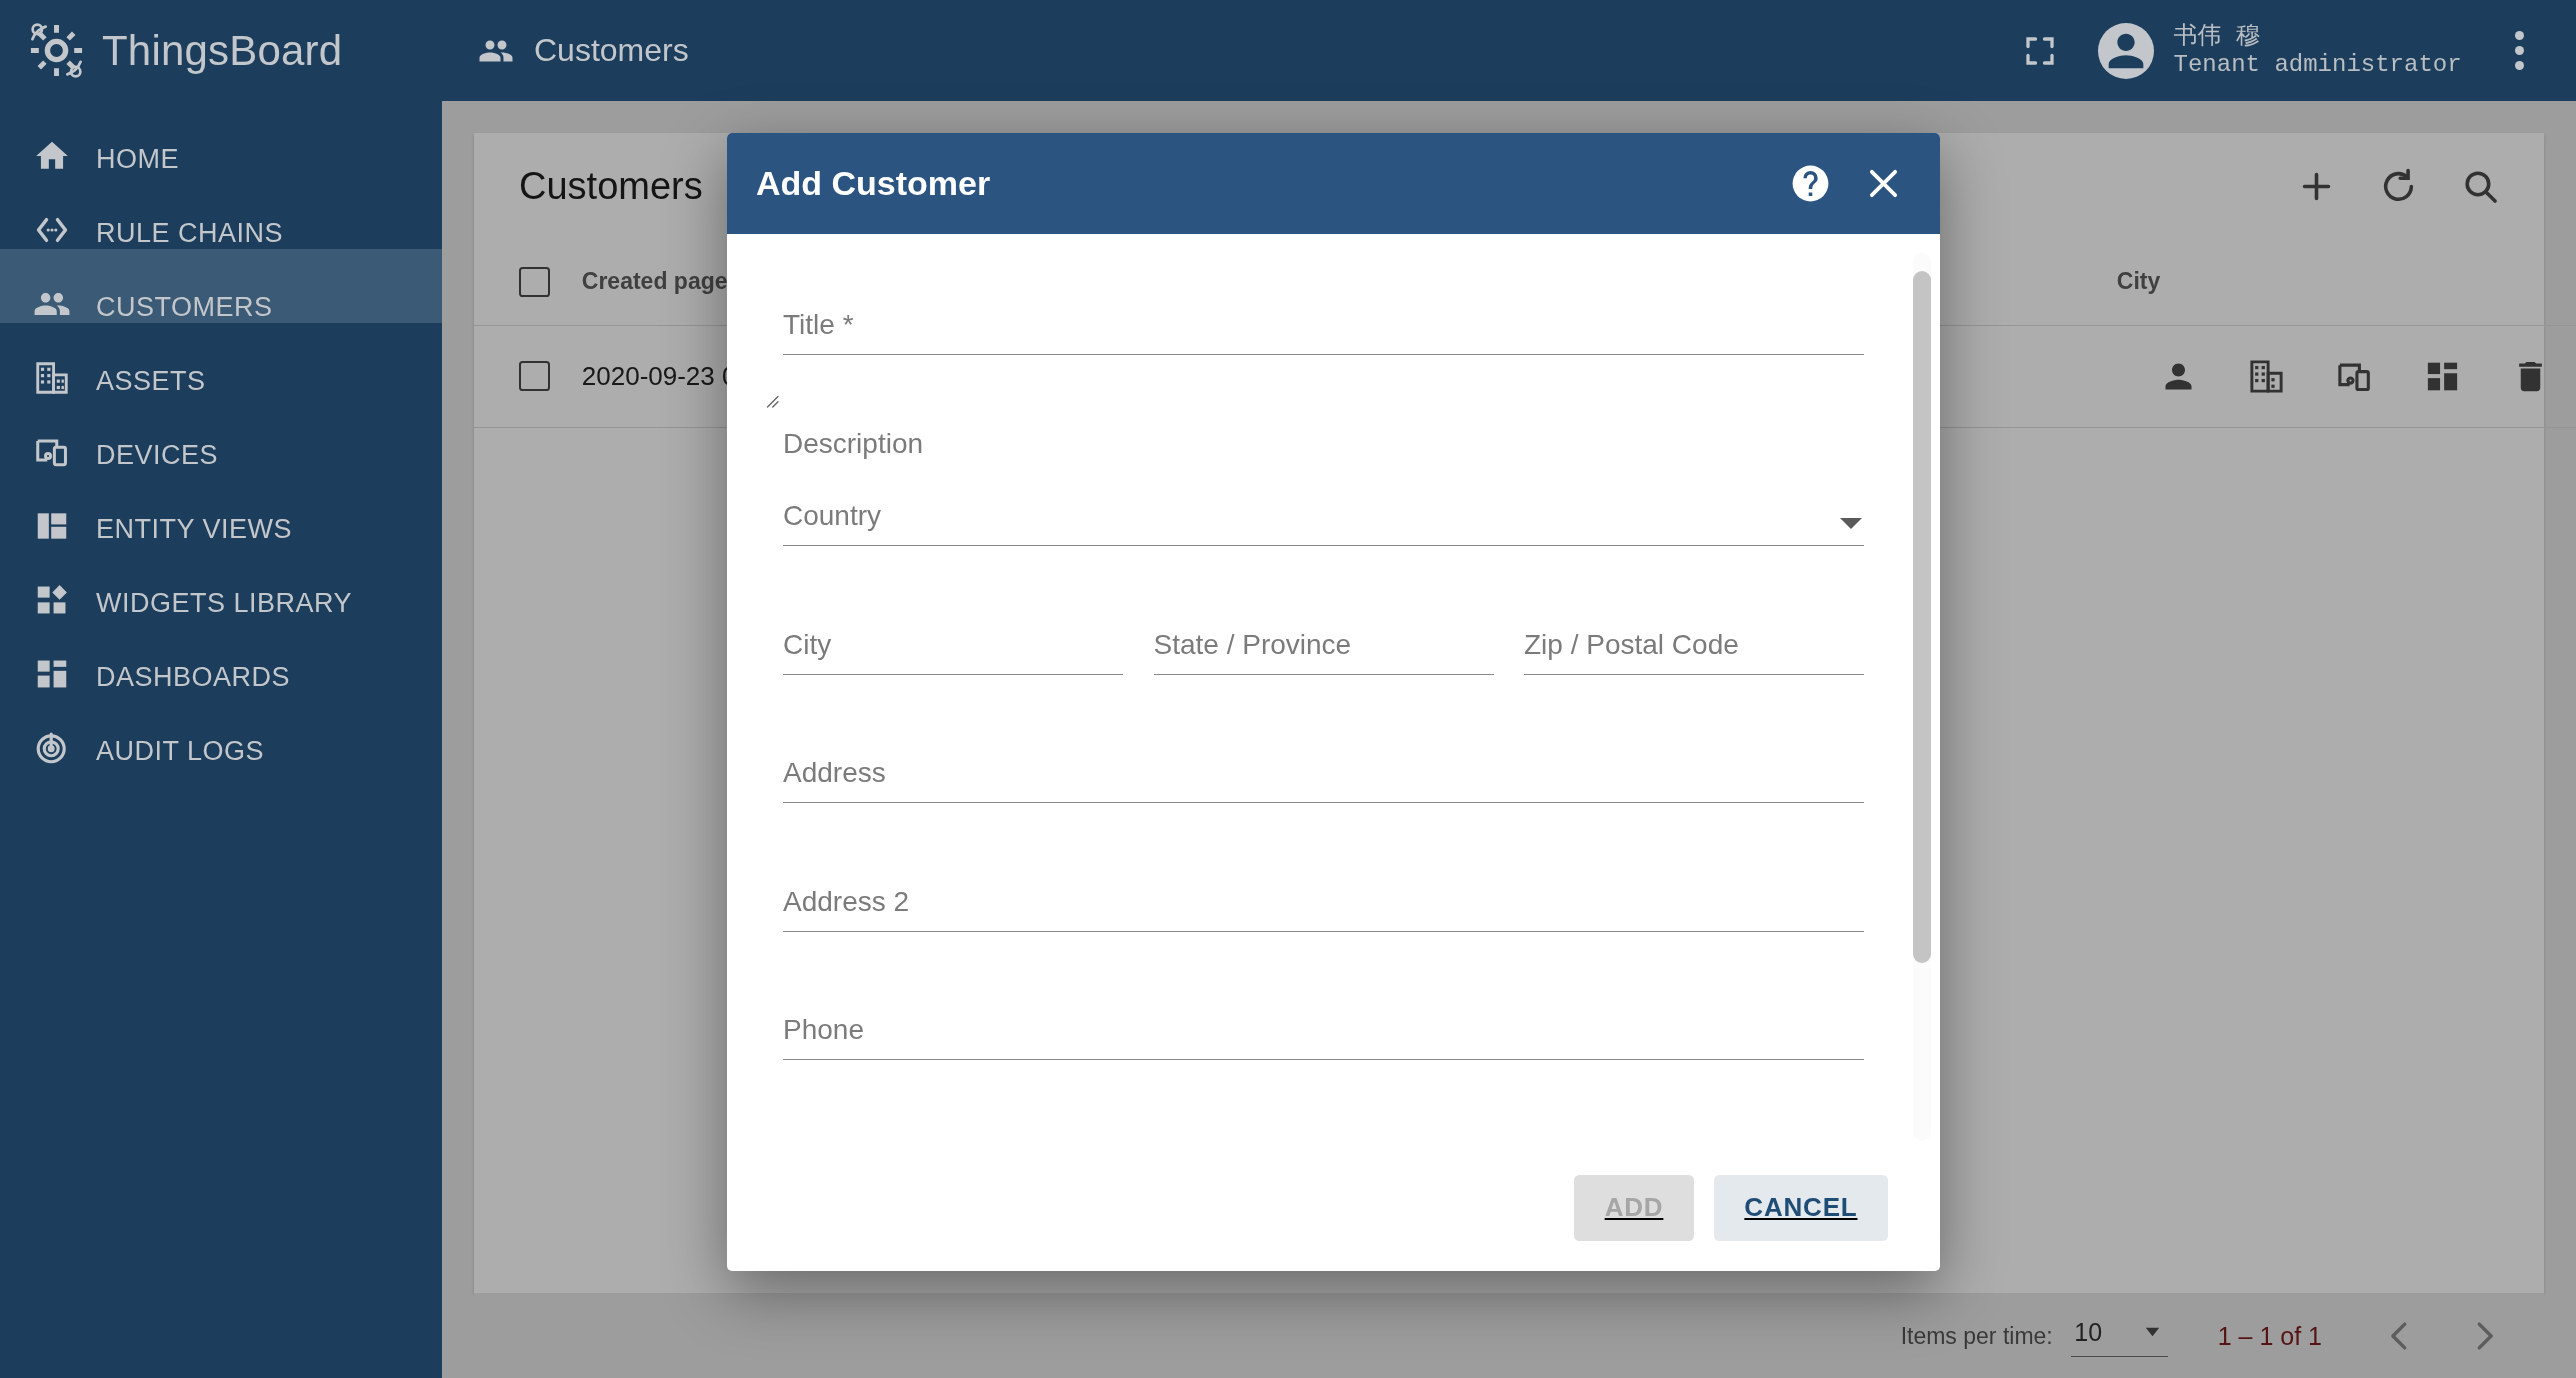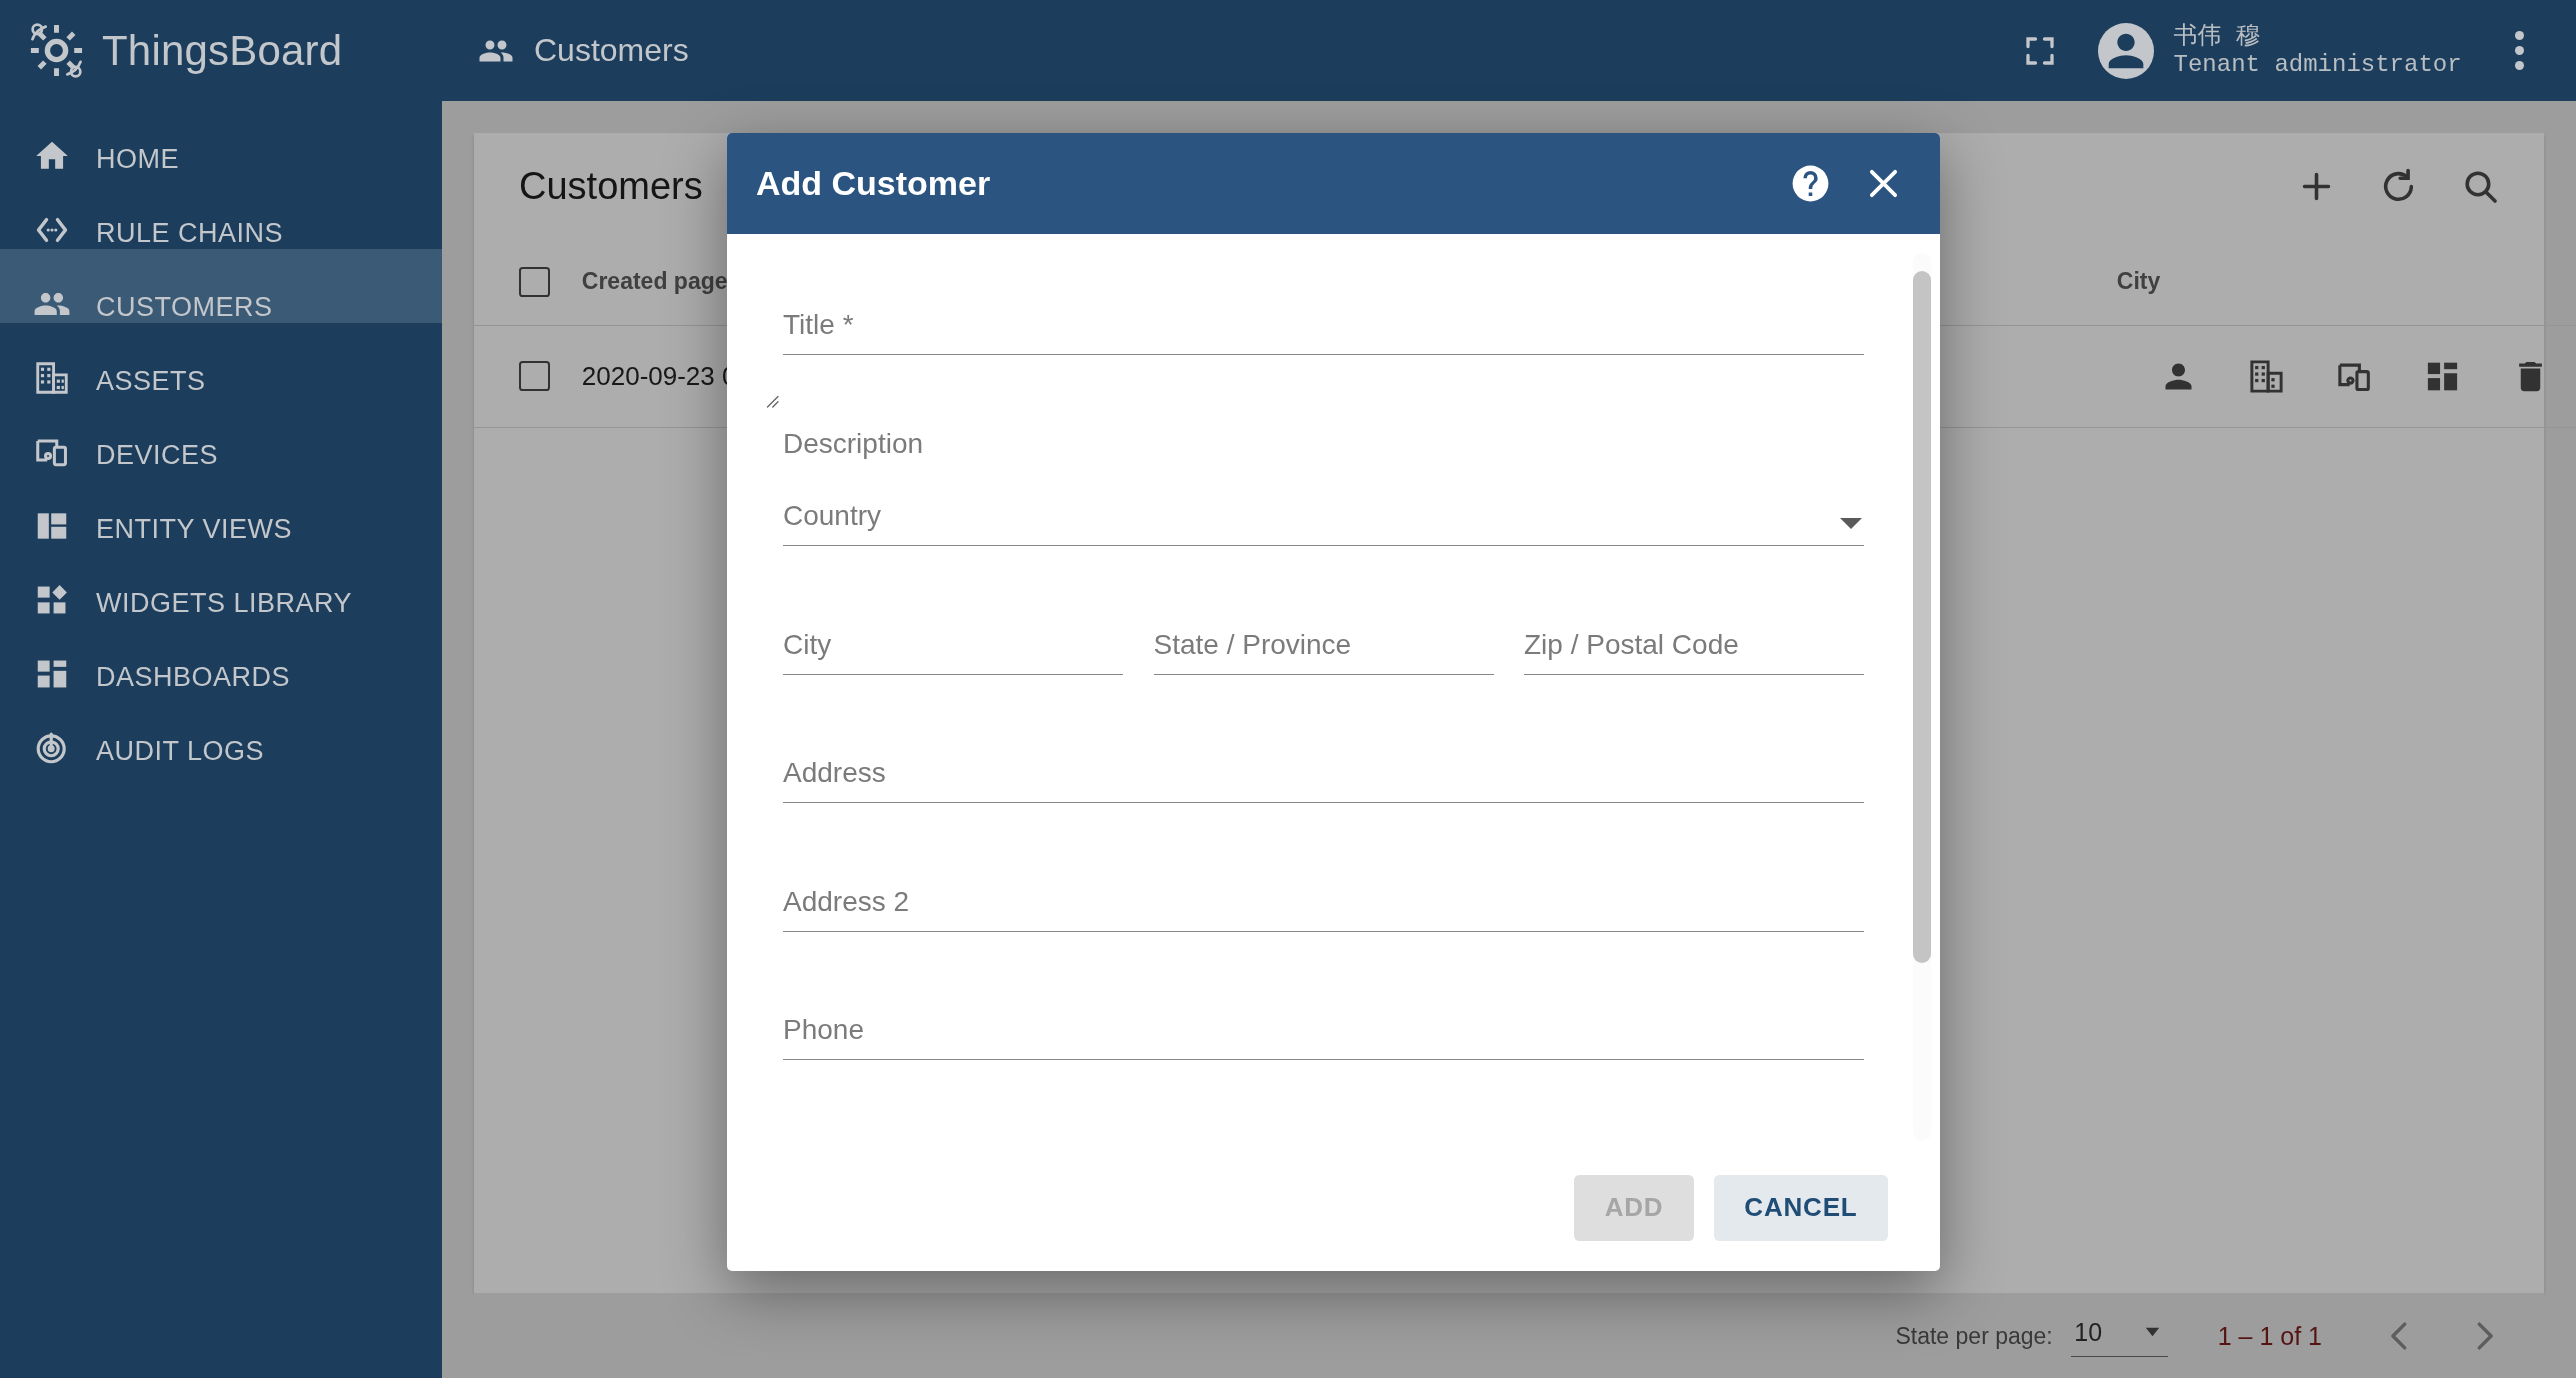--- a/index.html
+++ b/index.html
@@ -312,20 +312,21 @@
     background: #c4c4c4;
     border-radius: 9px;
   }
 
   .dlg-footer {
     height: 111px;
     flex: 0 0 111px;
     display: flex; align-items: center; justify-content: flex-end;
     padding: 0 52px 16px 16px;
     gap: 20px;
+    text-decoration: underline;
   }
   .btn {
     border: 0;
     border-radius: 5.4px;
     font-size: 26px;
     font-weight: 700;
     letter-spacing: 0.8px;
     padding: 0 30.5px;
     height: 66px;
     cursor: pointer;
@@ -631,21 +632,21 @@
                 </div>
               </td>
             </tr>
           </tbody>
         </table>
 
         <div class="table-spacer"></div>
       </div>
 
       <div id="paginator">
-        <span class="pg-label">State per page:</span>
+        <span class="pg-label">Items per time:</span>
         <span class="pg-select">
           <span class="pg-select-val">10</span>
           <span>
             <svg viewBox="0 0 24 24" width="23" height="23">
                 <polygon points="5,8 19,8 12,17" fill="#4a4a4a"></polygon>
               </svg>
           </span>
         </span>
         <span class="pg-range">1 – 1 of 1</span>
         <span class="pg-nav">

